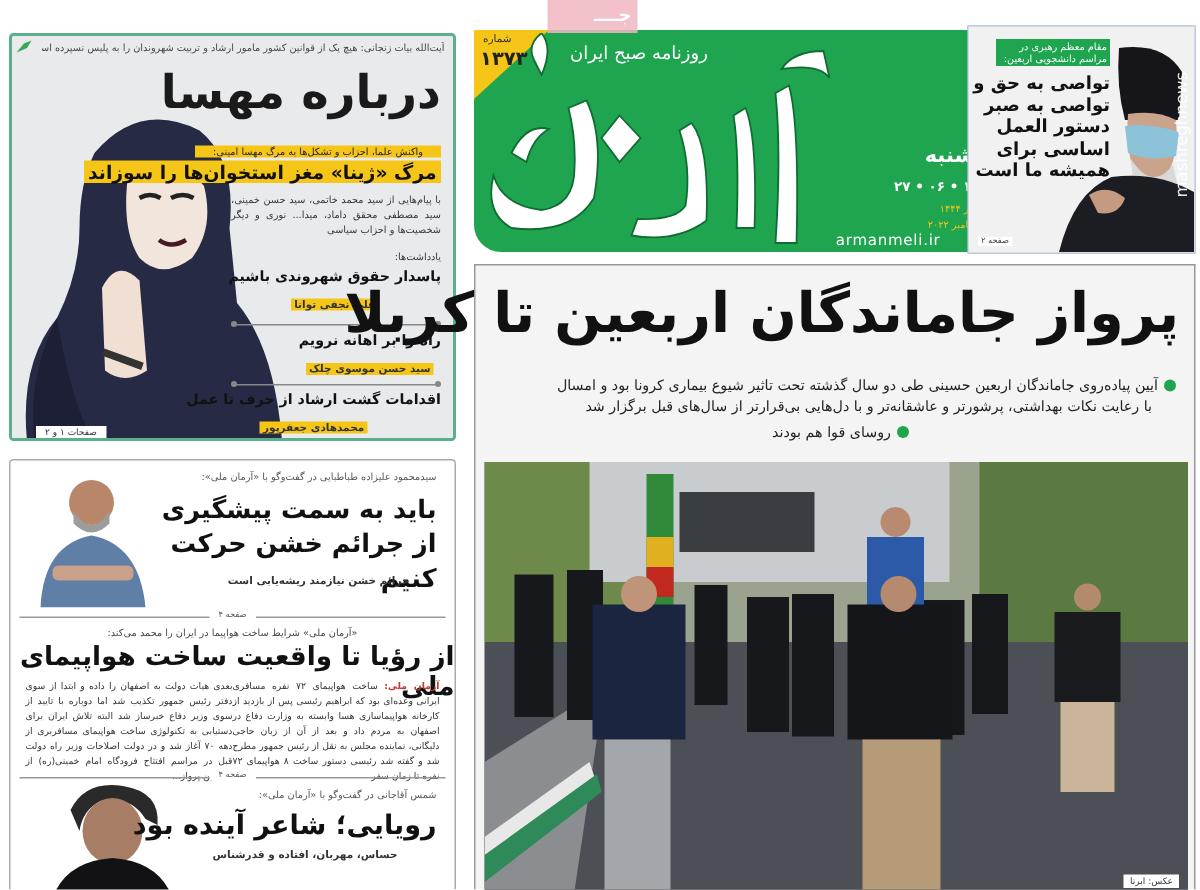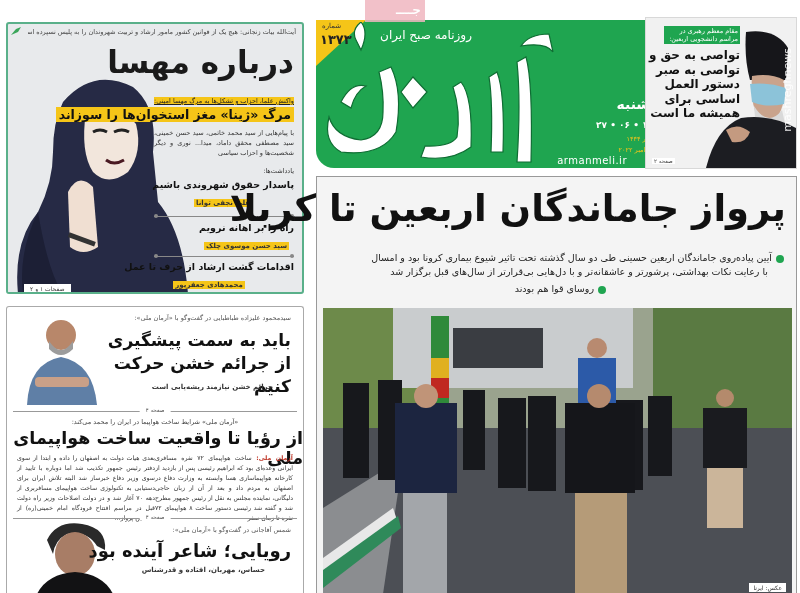--- a/index.html
+++ b/index.html
@@ -6,21 +6,21 @@
   html, body { width: 800px; height: 593px; overflow: hidden; background: #ffffff; }
   body { position: relative; font-family: "DejaVu Sans", sans-serif; color: #111; direction: rtl; }
 
   .abs { position: absolute; }
 
   
   #mahsa-box { left: 6px; top: 22px; width: 298px; height: 272px; background: #e8eaec; border: 2px solid #5ab08a; border-radius: 3px; overflow: hidden; }
   #mahsa-box .kicker { position: absolute; top: 4px; right: 6px; left: 20px; font-size: 6.5px; color: #444; white-space: nowrap; overflow: hidden; text-align: right; }
   #mahsa-box .corner-leaf { position: absolute; left: 2px; top: 2px; width: 12px; height: 10px; }
   #mahsa-box .title { position: absolute; top: 20px; right: 8px; font-size: 31px; font-weight: bold; color: #1a1a1a; font-family: "DejaVu Sans", sans-serif; letter-spacing: -1px; }
-  #mahsa-box .hl-small { position: absolute; top: 73px; right: 8px; font-size: 6.5px; background: #f5c518; padding: 0 0; color: #222; text-decoration: underline; }
+  #mahsa-box .hl-small { position: absolute; top: 73px; right: 8px; font-size: 6.5px; background: #f5c518; padding: 0 12px; color: #222; }
   #mahsa-box .hl-big { position: absolute; top: 83px; right: 8px; font-size: 12.5px; font-weight: bold; background: #f5c518; padding: 0 3px; color: #111; }
   #mahsa-box .body-text { position: absolute; top: 104px; right: 8px; width: 140px; font-size: 6.5px; line-height: 10px; color: #333; text-align: justify; }
   #mahsa-box .notes-label { position: absolute; top: 143px; right: 8px; font-size: 6.5px; color: #333; }
   .note-item { position: absolute; right: 8px; text-align: center; }
   .note-item .n-title { font-size: 9.5px; font-weight: bold; color: #111; display: block; white-space: nowrap; }
   .note-item .n-author { font-size: 7px; font-weight: bold; background: #f5c518; color: #333; padding: 0 2px; display: inline-block; margin-top: 3px; }
   .note-sep { position: absolute; right: 8px; width: 140px; height: 1px; background: #888; }
   .note-sep::before { content: ""; position: absolute; left: 0; top: -2px; width: 4px; height: 4px; background: #888; border-radius: 50%; }
   .note-sep::after { content: ""; position: absolute; right: 0; top: -2px; width: 4px; height: 4px; background: #888; border-radius: 50%; }
 

